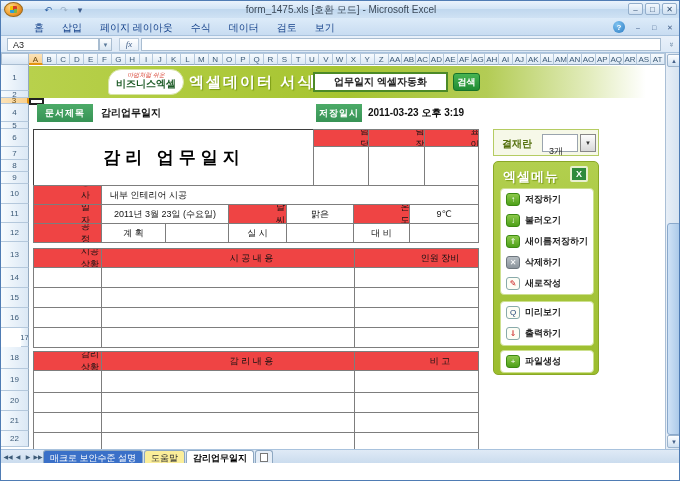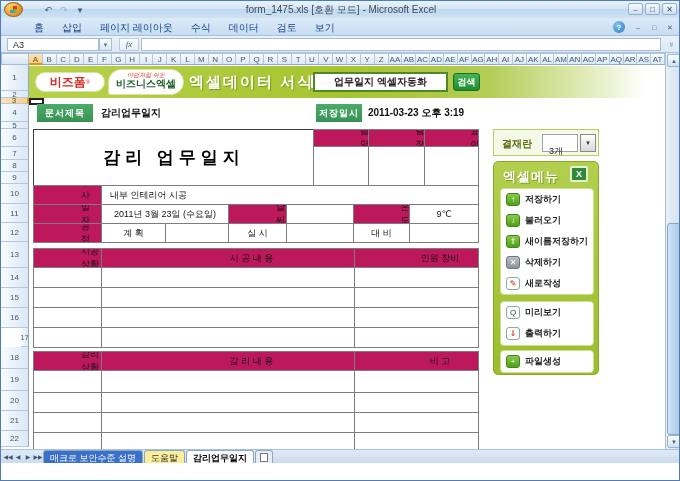--- a/index.html
+++ b/index.html
@@ -85,21 +85,21 @@
 
   
   .glabel { position:absolute; height:18px; background:linear-gradient(#4cab68,#379355); color:#fff;
     font-size:9px; font-weight:bold; display:flex; align-items:center; justify-content:center; letter-spacing:1px; }
   .gval { position:absolute; height:18px; font-size:10px; font-weight:bold; color:#111;
     display:flex; align-items:center; }
 
   
   .cell { position:absolute; border:1px solid #7d7d7d; font-size:9px; color:#111;
     display:flex; align-items:center; justify-content:center; background:#fff; overflow:hidden; }
-  .cell.gray { background:#be185d;padding-left:47px; }
+  .cell.gray { background:#ef4444;padding-left:47px; }
   .cell.left { justify-content:flex-start; padding-left:8px; }
   .outer { position:absolute; border:1px solid #3e3e3e; }
   #formtitle { position:absolute; left:0; top:0; width:280px; height:55px; display:flex; align-items:center;
     justify-content:center; font-size:17px; font-weight:bold; letter-spacing:5px; color:#000; }
 
   
   #apprbox { position:absolute; left:492px; top:64px; width:106px; height:27px; background:#f6f8e8;
     border:1px solid #b5cc62; }
   #apprbox .lb { position:absolute; left:8px; top:7px; font-size:10px; font-weight:bold; color:#55700e; }
   #apprsel { position:absolute; left:48px; top:4px; width:36px; height:18px; background:#fff;
@@ -298,24 +298,20 @@
         <div class="rh" style="height: 19px; margin-left: 20px;">17</div>
         <div class="rh" style="height: 22px;">18</div>
         <div class="rh" style="height: 22px;">19</div>
         <div class="rh" style="height: 20px;">20</div>
         <div class="rh" style="height: 20px;">21</div>
         <div class="rh" style="height: 16px;">22</div>
       </div>
     <div id="a3sel"></div>
 
     <div id="banner">
-      <div id="pill1">
-        <span>비즈폼</span>
-          <sup>®</sup>
-      </div>
       <div id="pill2">
         <span class="tag">마법처럼 쉬운</span>
         <span class="nm">비즈니스엑셀</span>
       </div>
       <div id="bannertitle">엑셀데이터 서식</div>
       <div id="bannerbadge"></div>
       <div id="searchbox">업무일지 엑셀자동화</div>
       <div id="searchbtn">검색</div>
     </div>
 
@@ -333,20 +329,21 @@
       <div class="cell" style="left:334px;top:16px;width:57px;height:40px"></div>
       <div class="cell" style="left:390px;top:16px;width:55px;height:40px"></div>
     </div>
 
     <div class="cell gray" style="left:32px;top:120px;width:69px;height:20px">공 사 명</div>
     <div class="cell left" style="left:100px;top:120px;width:378px;height:20px">내부 인테리어 시공</div>
 
     <div class="cell gray" style="left:32px;top:139px;width:69px;height:20px">일   자</div>
     <div class="cell" style="left:100px;top:139px;width:128px;height:20px">2011년 3월 23일 (수요일)</div>
     <div class="cell gray" style="left:227px;top:139px;width:59px;height:20px">날씨</div>
+    <div class="cell" style="left:285px;top:139px;width:68px;height:20px">맑은</div>
     <div class="cell gray" style="left:352px;top:139px;width:57px;height:20px">온도</div>
     <div class="cell" style="left:408px;top:139px;width:70px;height:20px">9℃</div>
 
     <div class="cell gray" style="left:32px;top:158px;width:69px;height:20px">공   정</div>
     <div class="cell" style="left:100px;top:158px;width:65px;height:20px">계 획</div>
     <div class="cell" style="left:164px;top:158px;width:64px;height:20px"></div>
     <div class="cell" style="left:227px;top:158px;width:59px;height:20px">실 시</div>
     <div class="cell" style="left:285px;top:158px;width:68px;height:20px"></div>
     <div class="cell" style="left:352px;top:158px;width:57px;height:20px">대 비</div>
     <div class="cell" style="left:408px;top:158px;width:70px;height:20px"></div>

